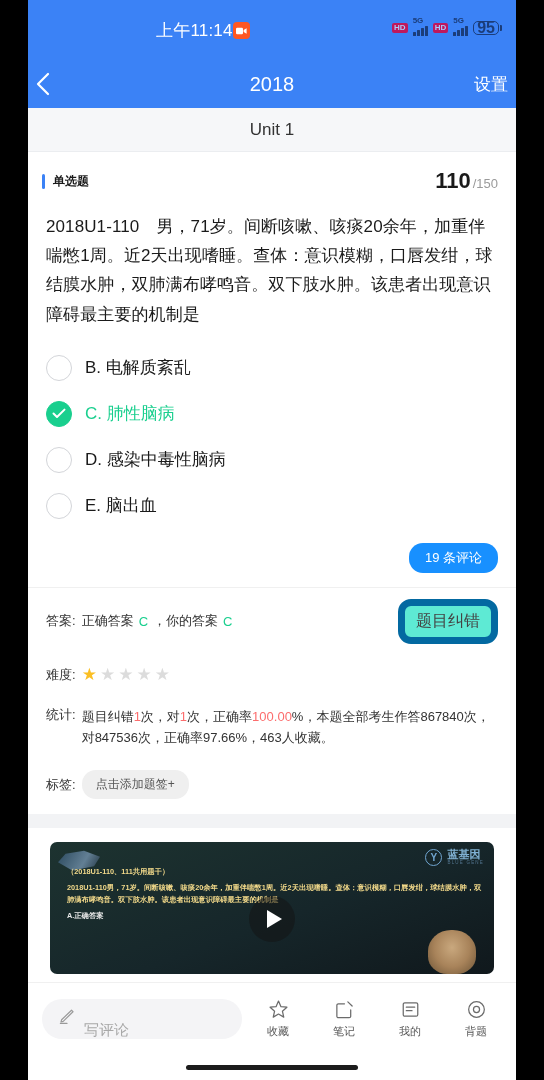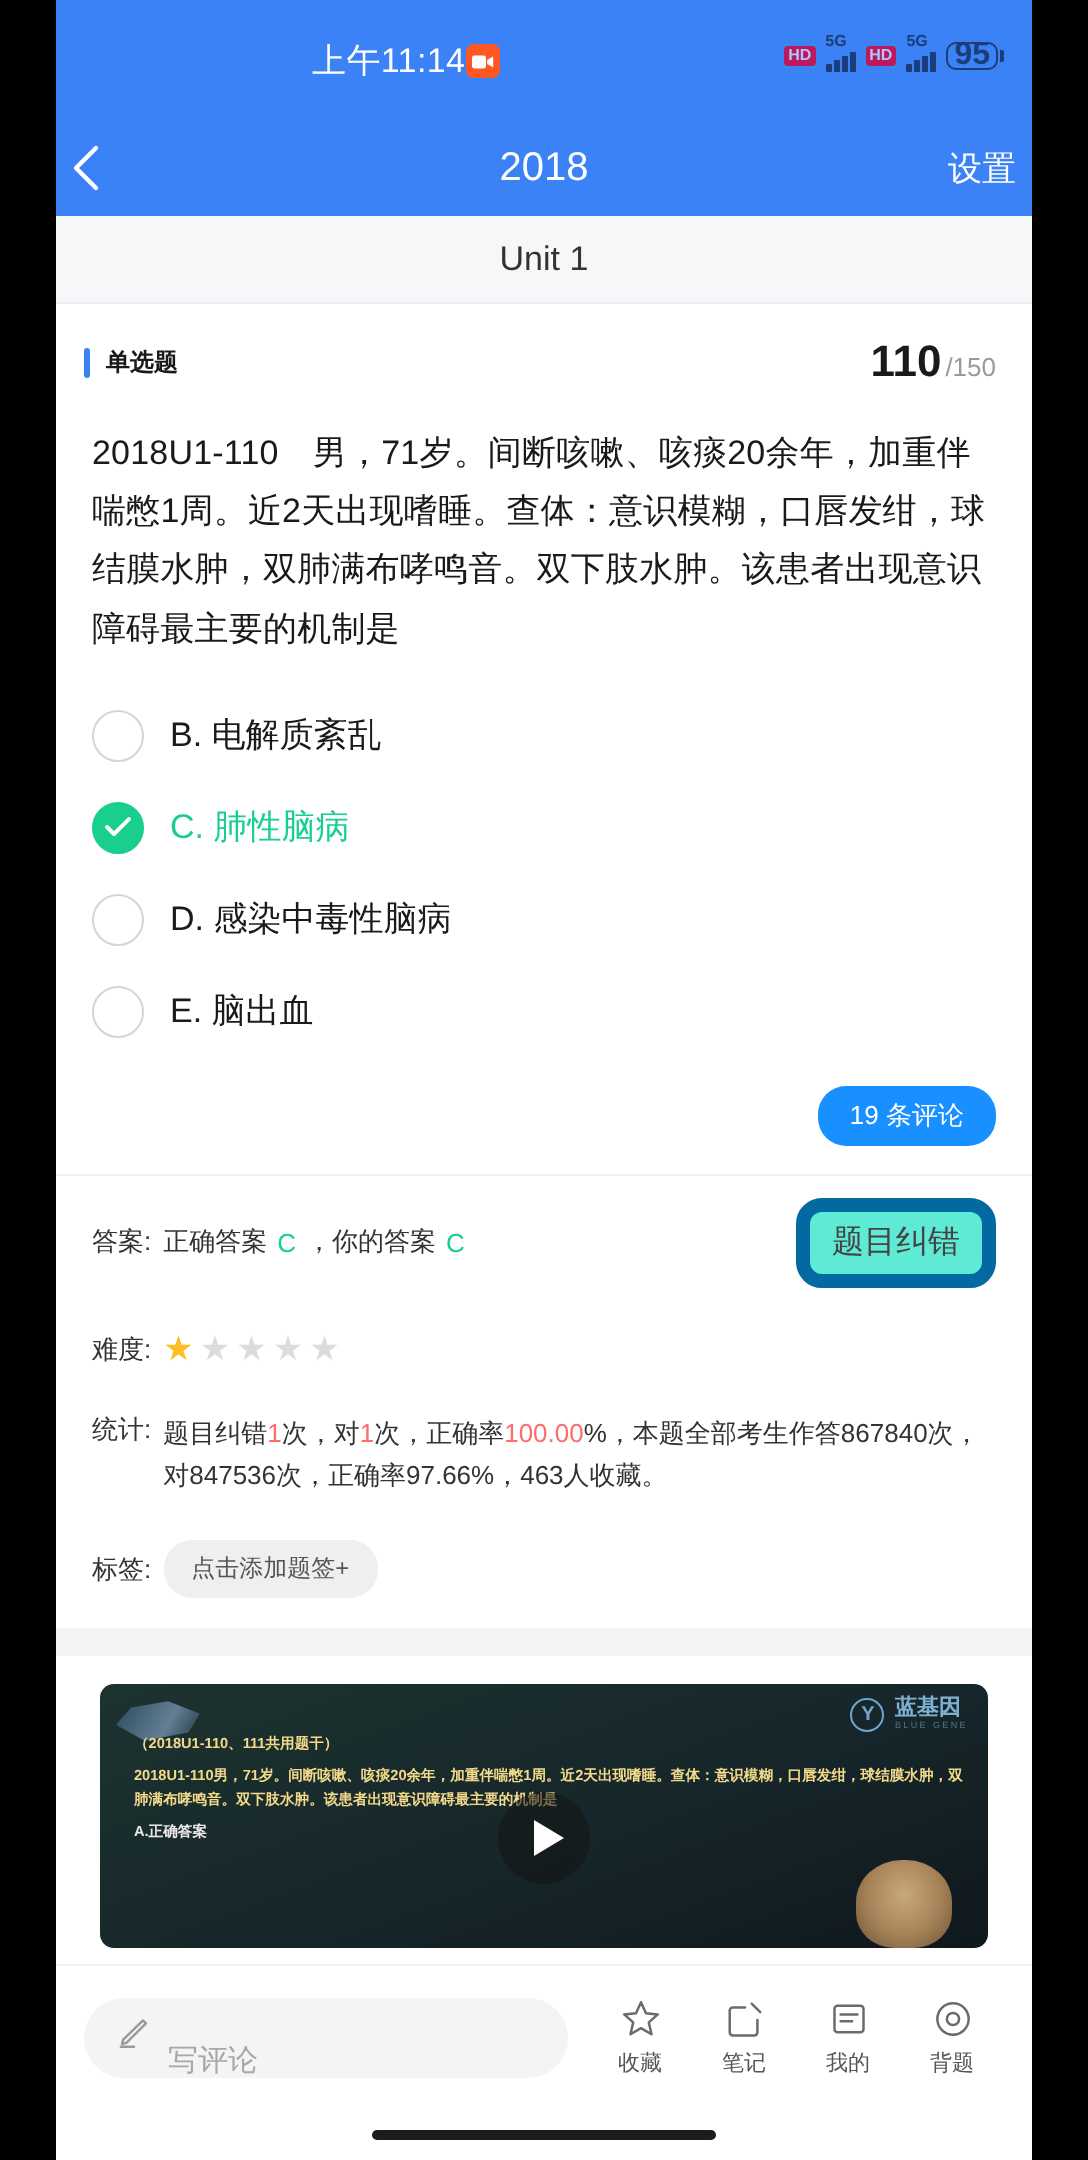--- a/index.html
+++ b/index.html
@@ -235,21 +235,21 @@
     display: flex; align-items: center;
     padding: 0 14px; gap: 10px;
     border-top: 1px solid #f0f0f0;
   }
   .comment-input {
     flex: 1 1 auto; height: 40px; background: #f4f4f6;
     border-radius: 20px; display: flex; align-items: center;
     padding: 0 16px; gap: 9px;
   }
   .comment-placeholder { color: #a8a8a8; font-size: 15px; margin-top: 24px; }
-  .tools { display: flex; gap: 0; }
+  .tools { display: flex; gap: 14px; }
   .tool {
     width: 52px; display: flex; flex-direction: column;
     align-items: center; gap: 3px;
   }
   .tool-ico { height: 22px; display: flex; align-items: center; justify-content: center; }
   .tool-label { font-size: 11px; color: #555; }
 
   .homebar {
     flex: 0 0 auto; height: 26px; background: #fff;
     display: flex; align-items: center; justify-content: center;

